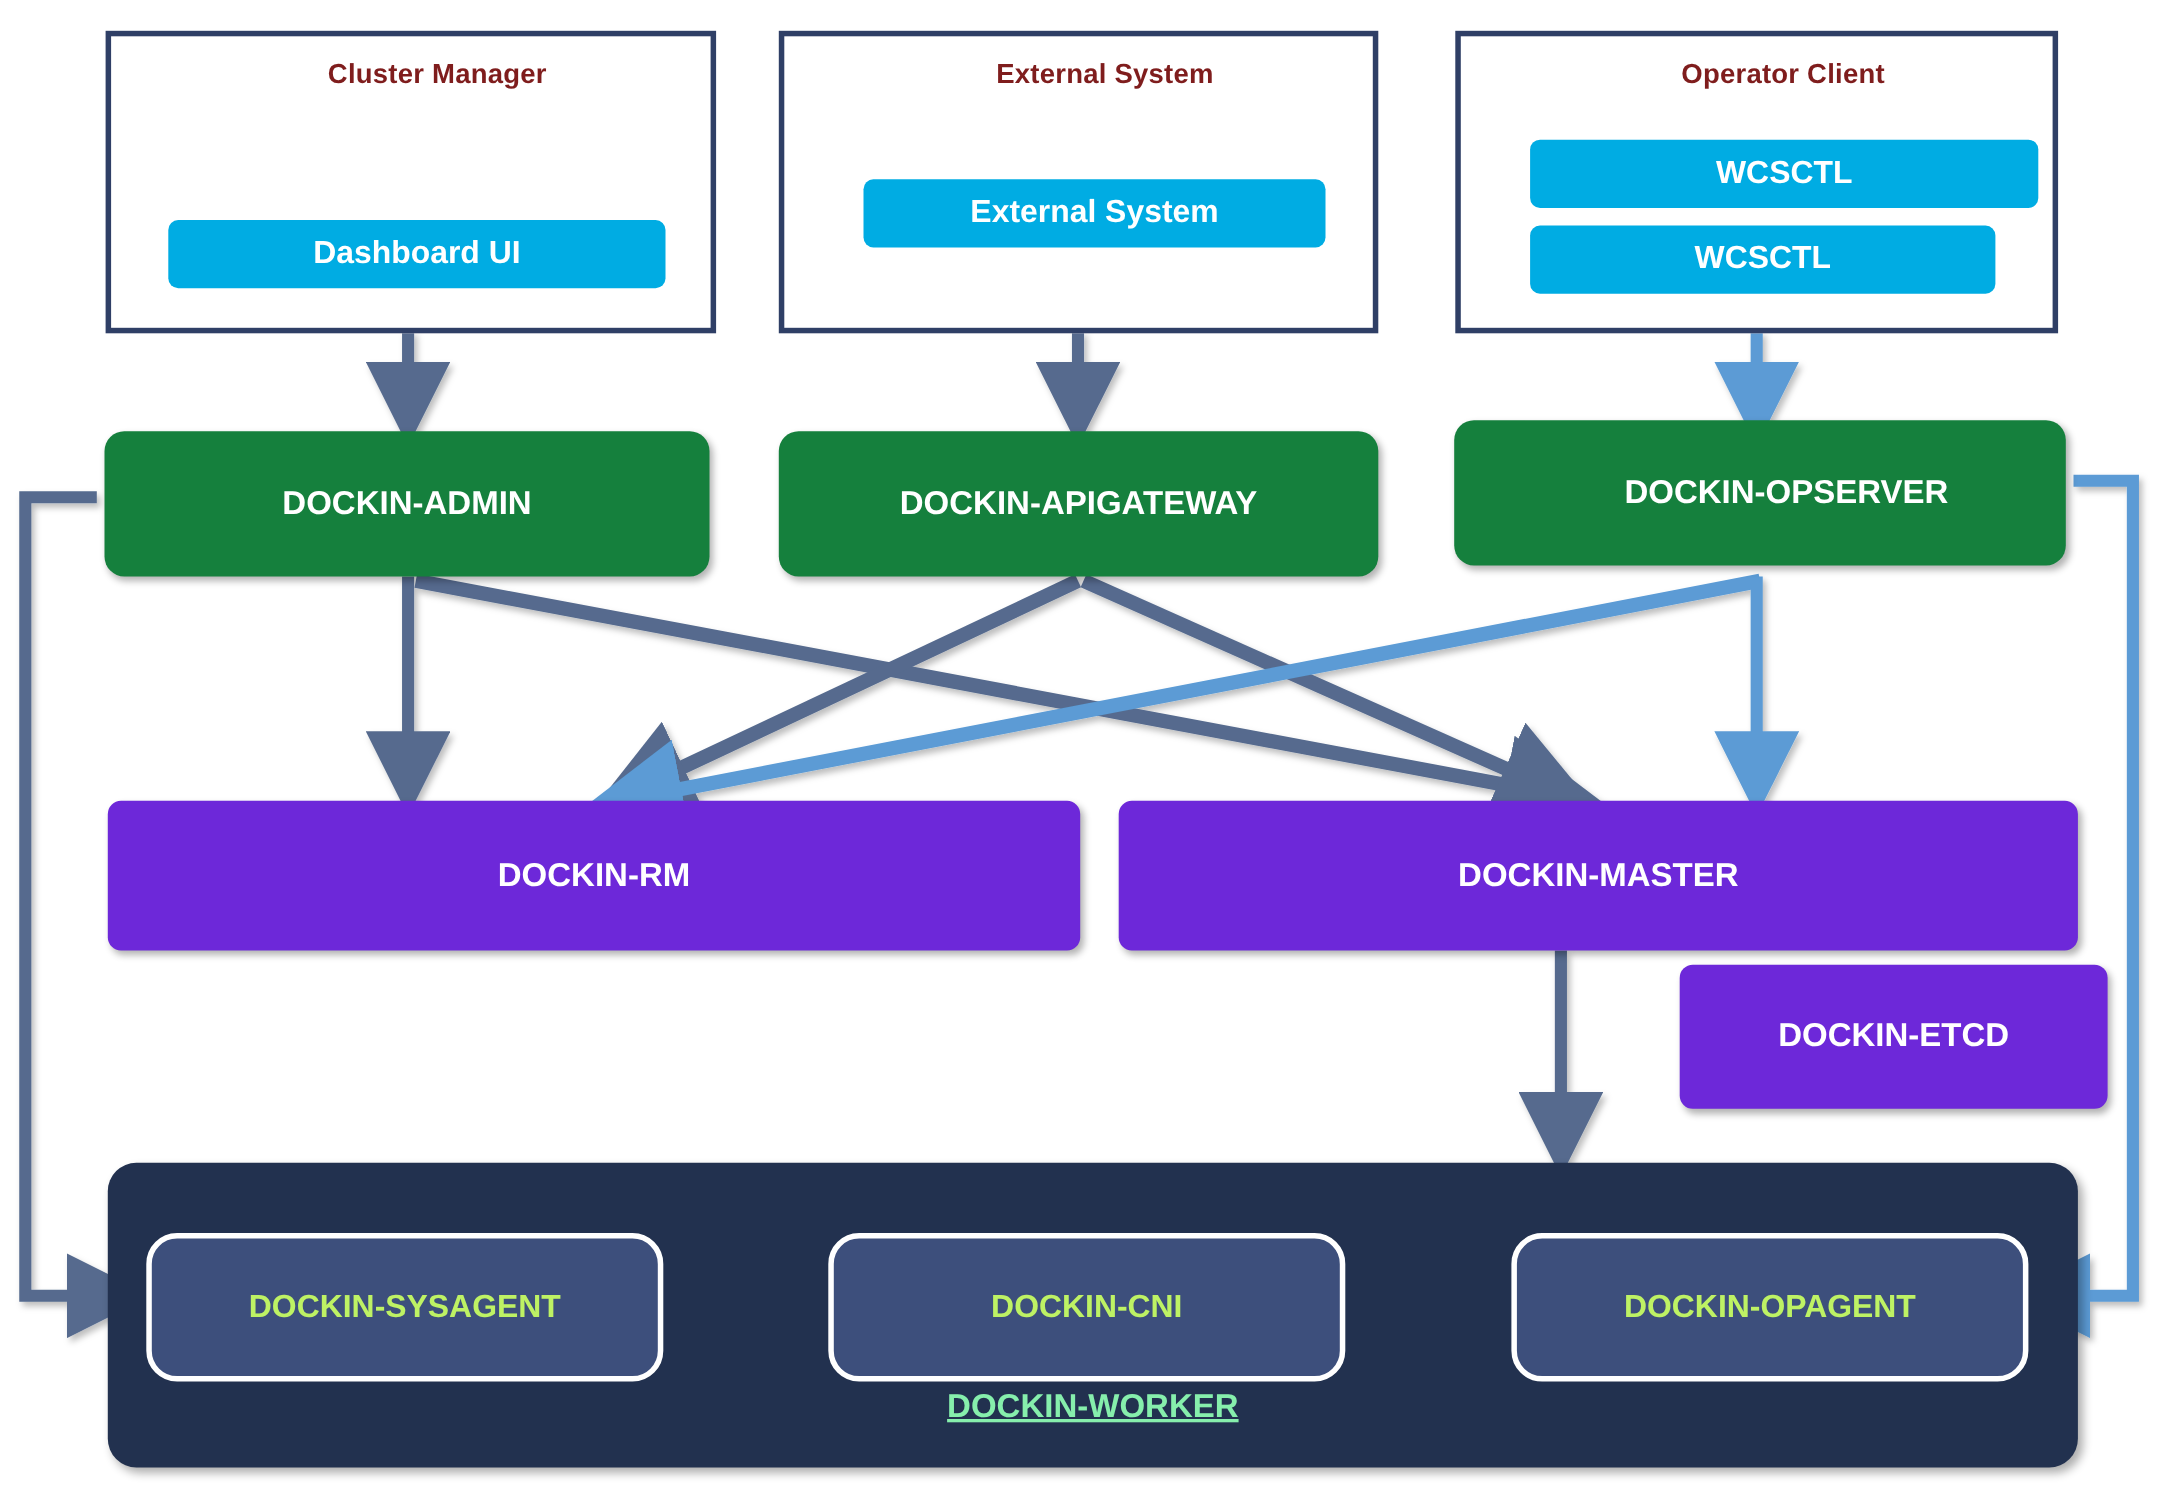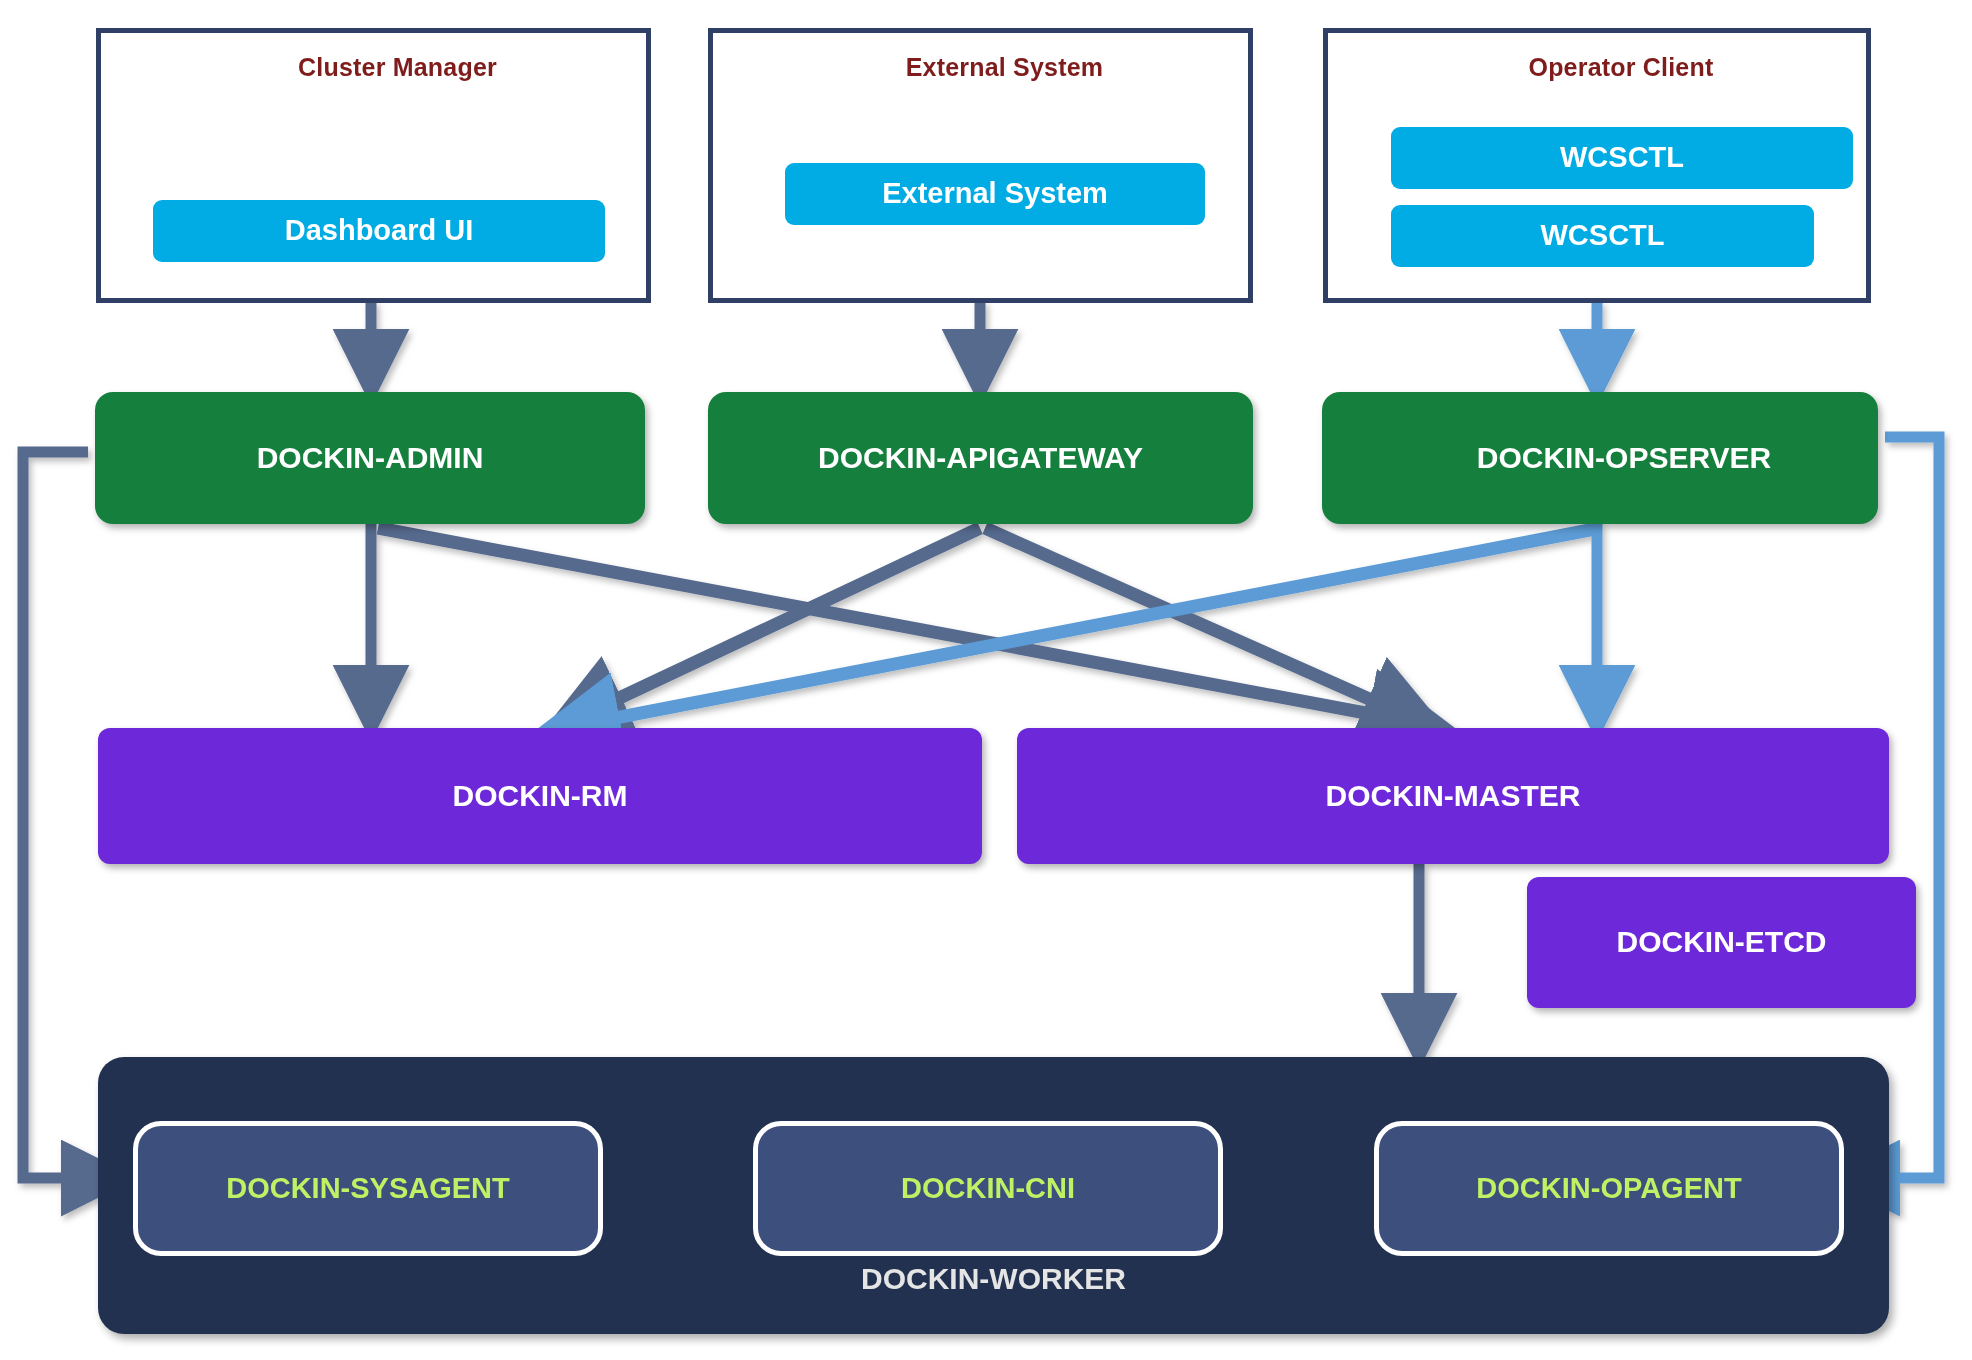--- a/index.html
+++ b/index.html
@@ -110,23 +110,24 @@
     align-items: center;
     justify-content: center;
     text-align: center;
   }
   .worker-label {
     position: absolute;
     left: 0;
     right: 0;
     bottom: 38px;
     text-align: center;
-    color: #e5e5e5;
+    color: #86efac;
     font-size: 30px;
     font-weight: bold;
+    text-decoration: underline;
   }
 </style>
 </head>
 <body>
 
 <div id="diagram">
 
   <svg id="edges" viewBox="0 0 1972 1360" width="1972" height="1360" xmlns="http://www.w3.org/2000/svg">
     <defs>
       <marker id="ah-slate" markerWidth="7" markerHeight="7" refX="5.2" refY="3.5" orient="auto" markerUnits="strokeWidth">
@@ -180,21 +181,21 @@
   <div class="node group-box" style="left:1323px; top:28px; width:548px; height:275px;">
     <div class="group-title">Operator Client</div>
     <div class="pill" style="left:63px; top:94px; width:462px; height:62px;">WCSCTL</div>
     <div class="pill" style="left:63px; top:172px; width:423px; height:62px;">WCSCTL</div>
   </div>
 
   <div class="node svc-teal" style="left:95px; top:392px; width:550px; height:132px;">DOCKIN-ADMIN</div>
 
   <div class="node svc-teal" style="left:708px; top:392px; width:545px; height:132px;">DOCKIN-APIGATEWAY</div>
 
-  <div class="node svc-teal" style="left:1322px; top:392px; width:556px; height:132px;padding-left:48px;">DOCKIN-OPSERVER</div>
+  <div class="node svc-teal" style="left:1322px; top:382px; width:556px; height:132px;padding-left:48px;">DOCKIN-OPSERVER</div>
 
   <div class="node svc-blue" style="left:98px; top:728px; width:884px; height:136px;">DOCKIN-RM</div>
 
   <div class="node svc-blue" style="left:1017px; top:728px; width:872px; height:136px;">DOCKIN-MASTER</div>
 
   <div class="node svc-blue" style="left:1527px; top:877px; width:389px; height:131px;">DOCKIN-ETCD</div>
 
   <div class="node worker-panel" style="left:98px; top:1057px; width:1791px; height:277px;">
     <div class="worker-card" style="left:35px; top:64px; width:470px; height:135px;">DOCKIN-SYSAGENT</div>
     <div class="worker-card" style="left:655px; top:64px; width:470px; height:135px;">DOCKIN-CNI</div>

